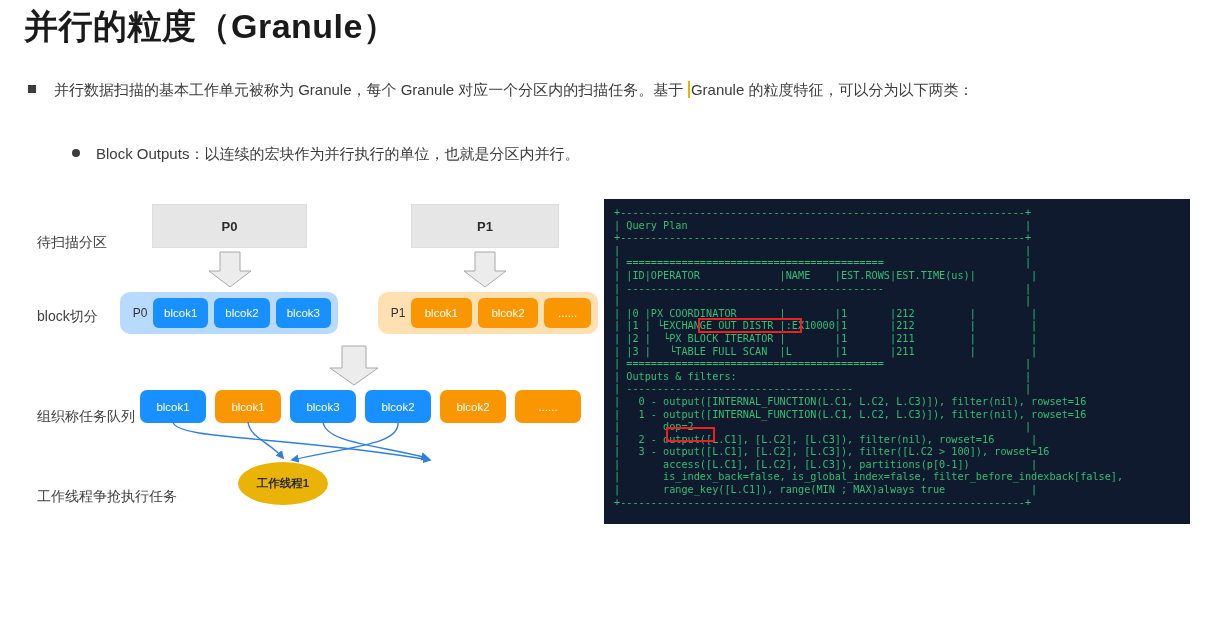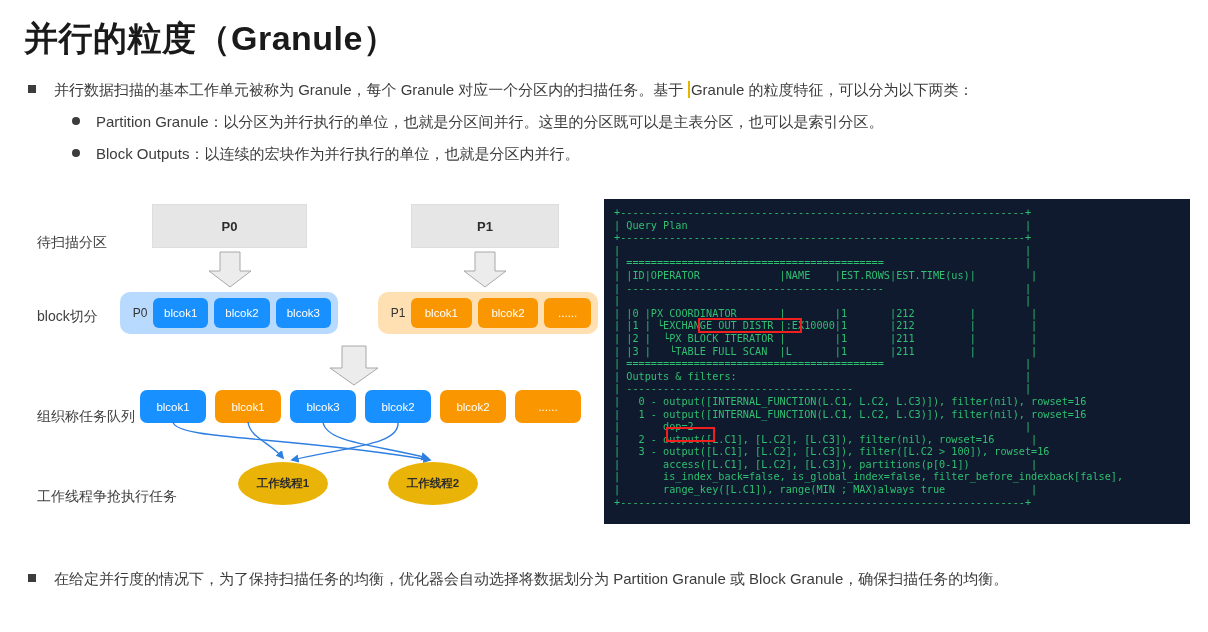--- a/index.html
+++ b/index.html
@@ -13,21 +13,21 @@
   }
   #slide {
     position: relative;
     width: 1208px; height: 632px;
     background: #ffffff;
   }
 
   
   .slide-title {
     position: absolute;
-    left: 24px; top: 16px;
+    left: 24px; top: 4px;
     font-size: 34px;
     font-weight: bold;
     color: #1a1a1a;
     letter-spacing: 0.5px;
     white-space: nowrap;
   }
 
   
   .bullet-row {
     position: absolute;
@@ -180,24 +180,20 @@
 
 <div id="slide">
 
   <div class="slide-title">并行的粒度（Granule）</div>
 
   <div class="bullet-row b1">
     <span class="bullet-sq"></span>
     <span><span>并行数据扫描的基本工作单元被称为 Granule，每个 Granule 对应一个分区内的扫描任务。基于 </span><span class="caret"></span><span>Granule 的粒度特征，可以分为以下两类：</span></span>
   </div>
 
-  <div class="bullet-row b2">
-    <span class="bullet-dot"></span>
-    <span>Partition Granule：以分区为并行执行的单位，也就是分区间并行。这里的分区既可以是主表分区，也可以是索引分区。</span>
-  </div>
 
   <div class="bullet-row b3">
     <span class="bullet-dot"></span>
     <span>Block Outputs：以连续的宏块作为并行执行的单位，也就是分区内并行。</span>
   </div>
 
   <div id="diagram">
 
     <div class="row-label lab-1">待扫描分区</div>
     <div class="row-label lab-2">block切分</div>
@@ -251,21 +247,20 @@
       <path d="M 33 2 C 36 20, 150 16, 290 40" fill="none" stroke="#2f7fe0" stroke-width="1.4" marker-end="url(#ah)"></path>
 
       <path d="M 108 2 C 110 18, 130 22, 143 38" fill="none" stroke="#2f7fe0" stroke-width="1.4" marker-end="url(#ah)"></path>
 
       <path d="M 183 2 C 186 22, 230 24, 288 38" fill="none" stroke="#2f7fe0" stroke-width="1.4" marker-end="url(#ah)"></path>
 
       <path d="M 258 2 C 260 24, 215 26, 152 40" fill="none" stroke="#2f7fe0" stroke-width="1.4" marker-end="url(#ah)"></path>
     </svg>
 
     <div class="thread th-1">工作线程1</div>
-    <div class="thread th-2">工作线程2</div>
   </div>
 
   <div id="terminal">
     <pre>+------------------------------------------------------------------+
 | Query Plan                                                       |
 +------------------------------------------------------------------+
 |                                                                  |
 | ==========================================                       |
 | |ID|OPERATOR             |NAME    |EST.ROWS|EST.TIME(us)|         |
 | ------------------------------------------                       |
@@ -283,18 +278,14 @@
 |   2 - output([L.C1], [L.C2], [L.C3]), filter(nil), rowset=16      |
 |   3 - output([L.C1], [L.C2], [L.C3]), filter([L.C2 &gt; 100]), rowset=16
 |       access([L.C1], [L.C2], [L.C3]), partitions(p[0-1])          |
 |       is_index_back=false, is_global_index=false, filter_before_indexback[false],
 |       range_key([L.C1]), range(MIN ; MAX)always true              |
 +------------------------------------------------------------------+</pre>
   </div>
   <div class="hl-box hl-iterator"></div>
   <div class="hl-box hl-dop"></div>
 
-  <div class="bottom-bullet">
-    <span class="bullet-sq"></span>
-    <span>在给定并行度的情况下，为了保持扫描任务的均衡，优化器会自动选择将数据划分为 Partition Granule 或 Block Granule，确保扫描任务的均衡。</span>
-  </div>
 
 </div>
 
 </body></html>

